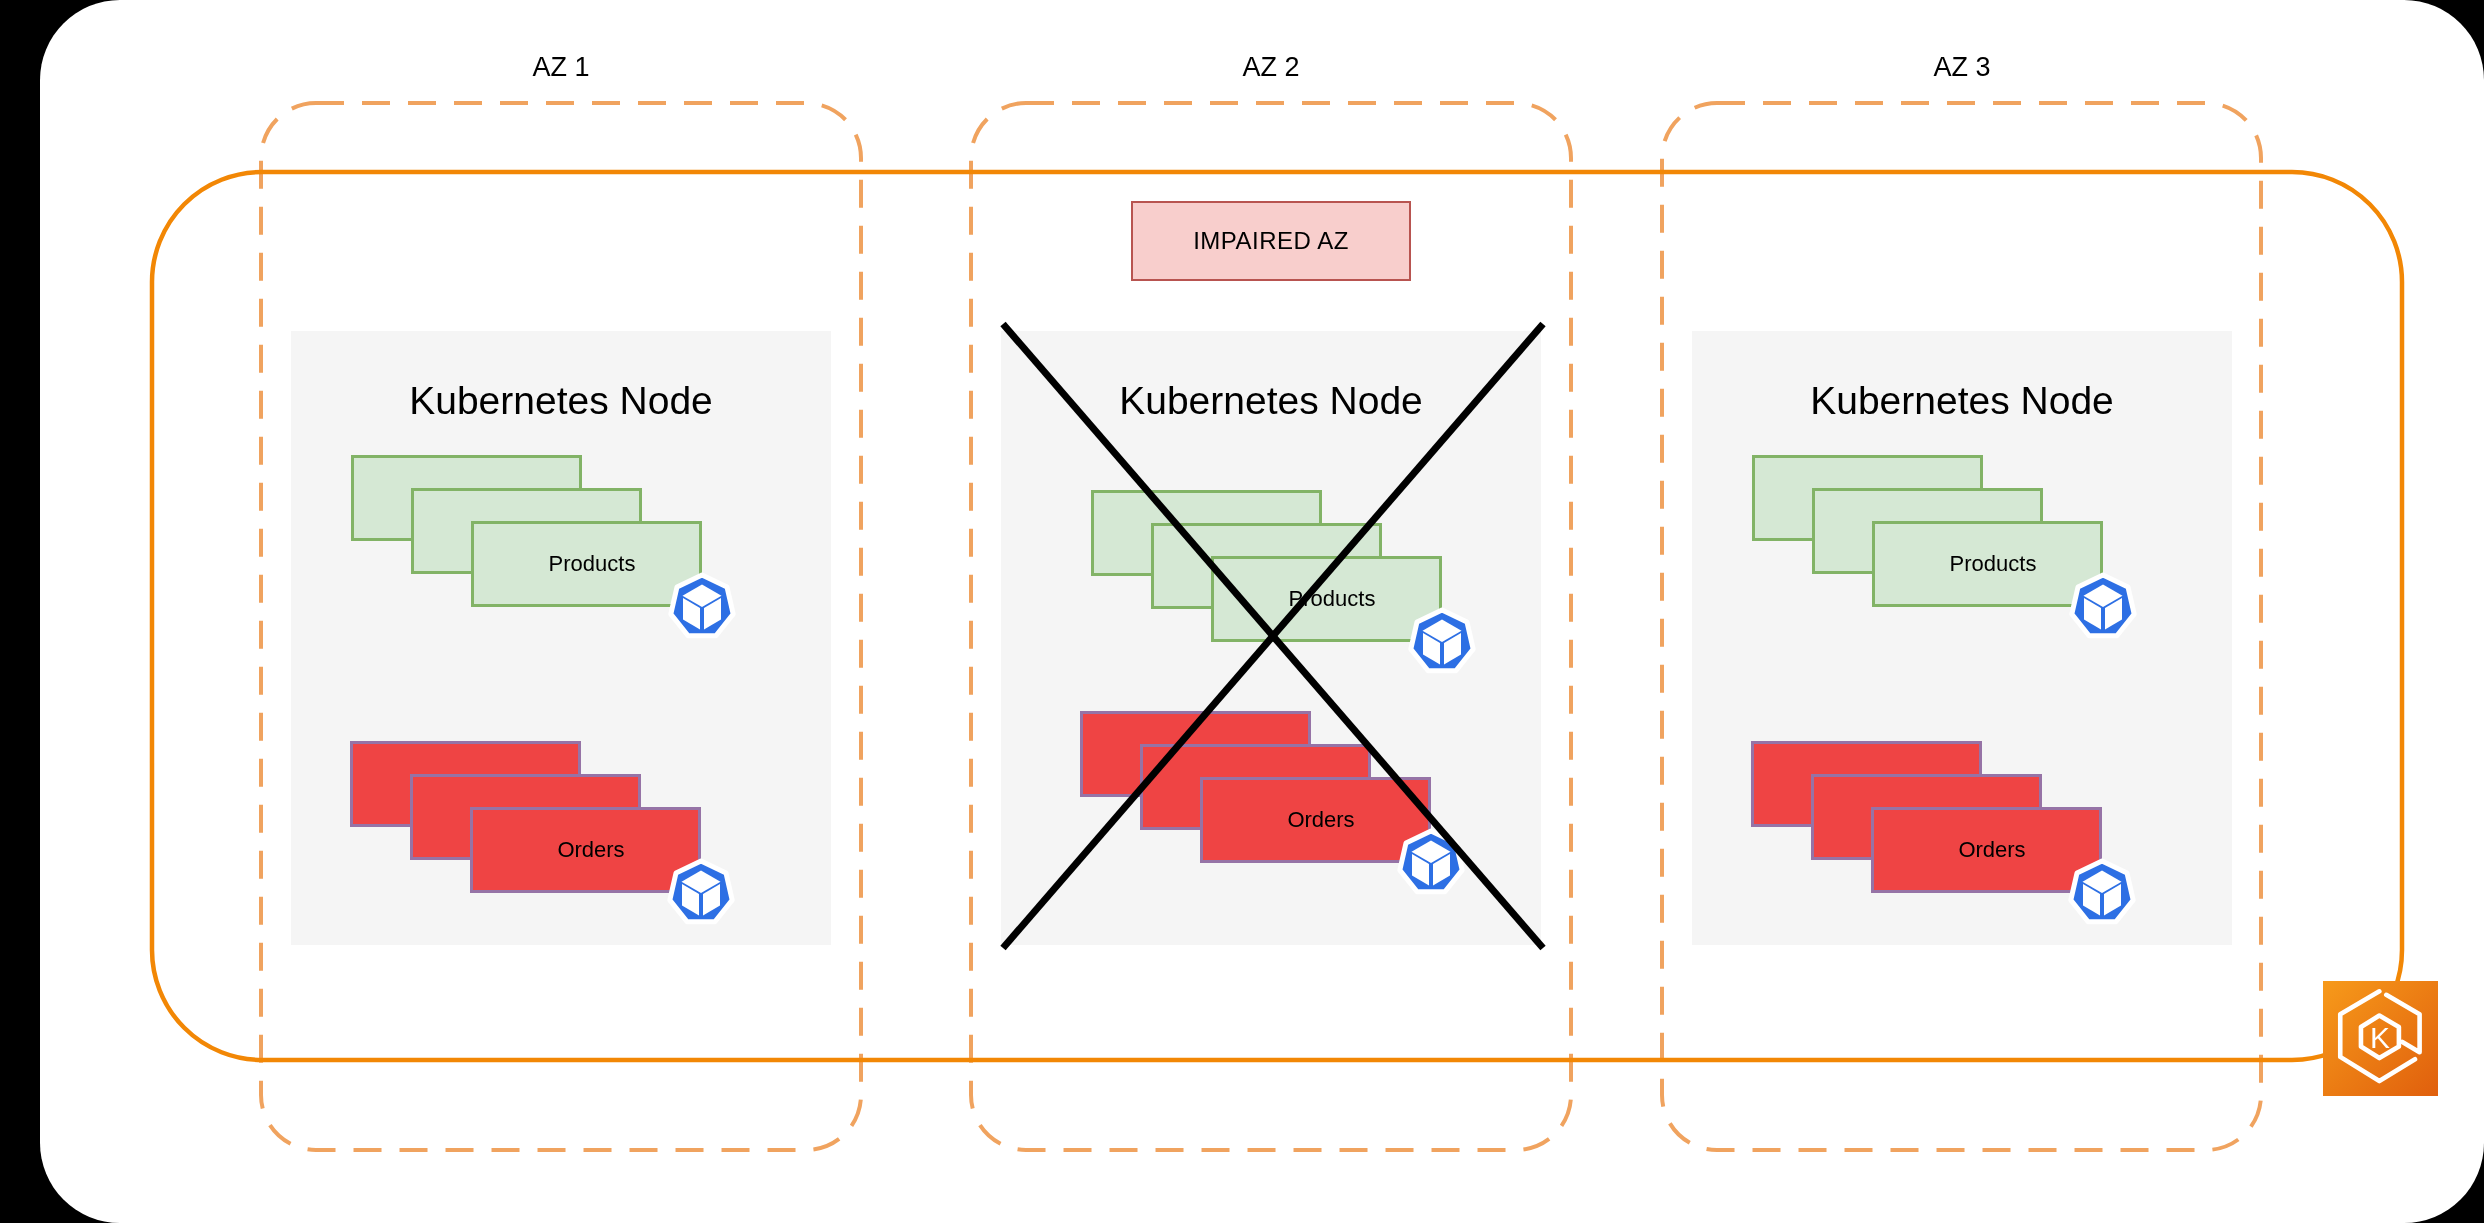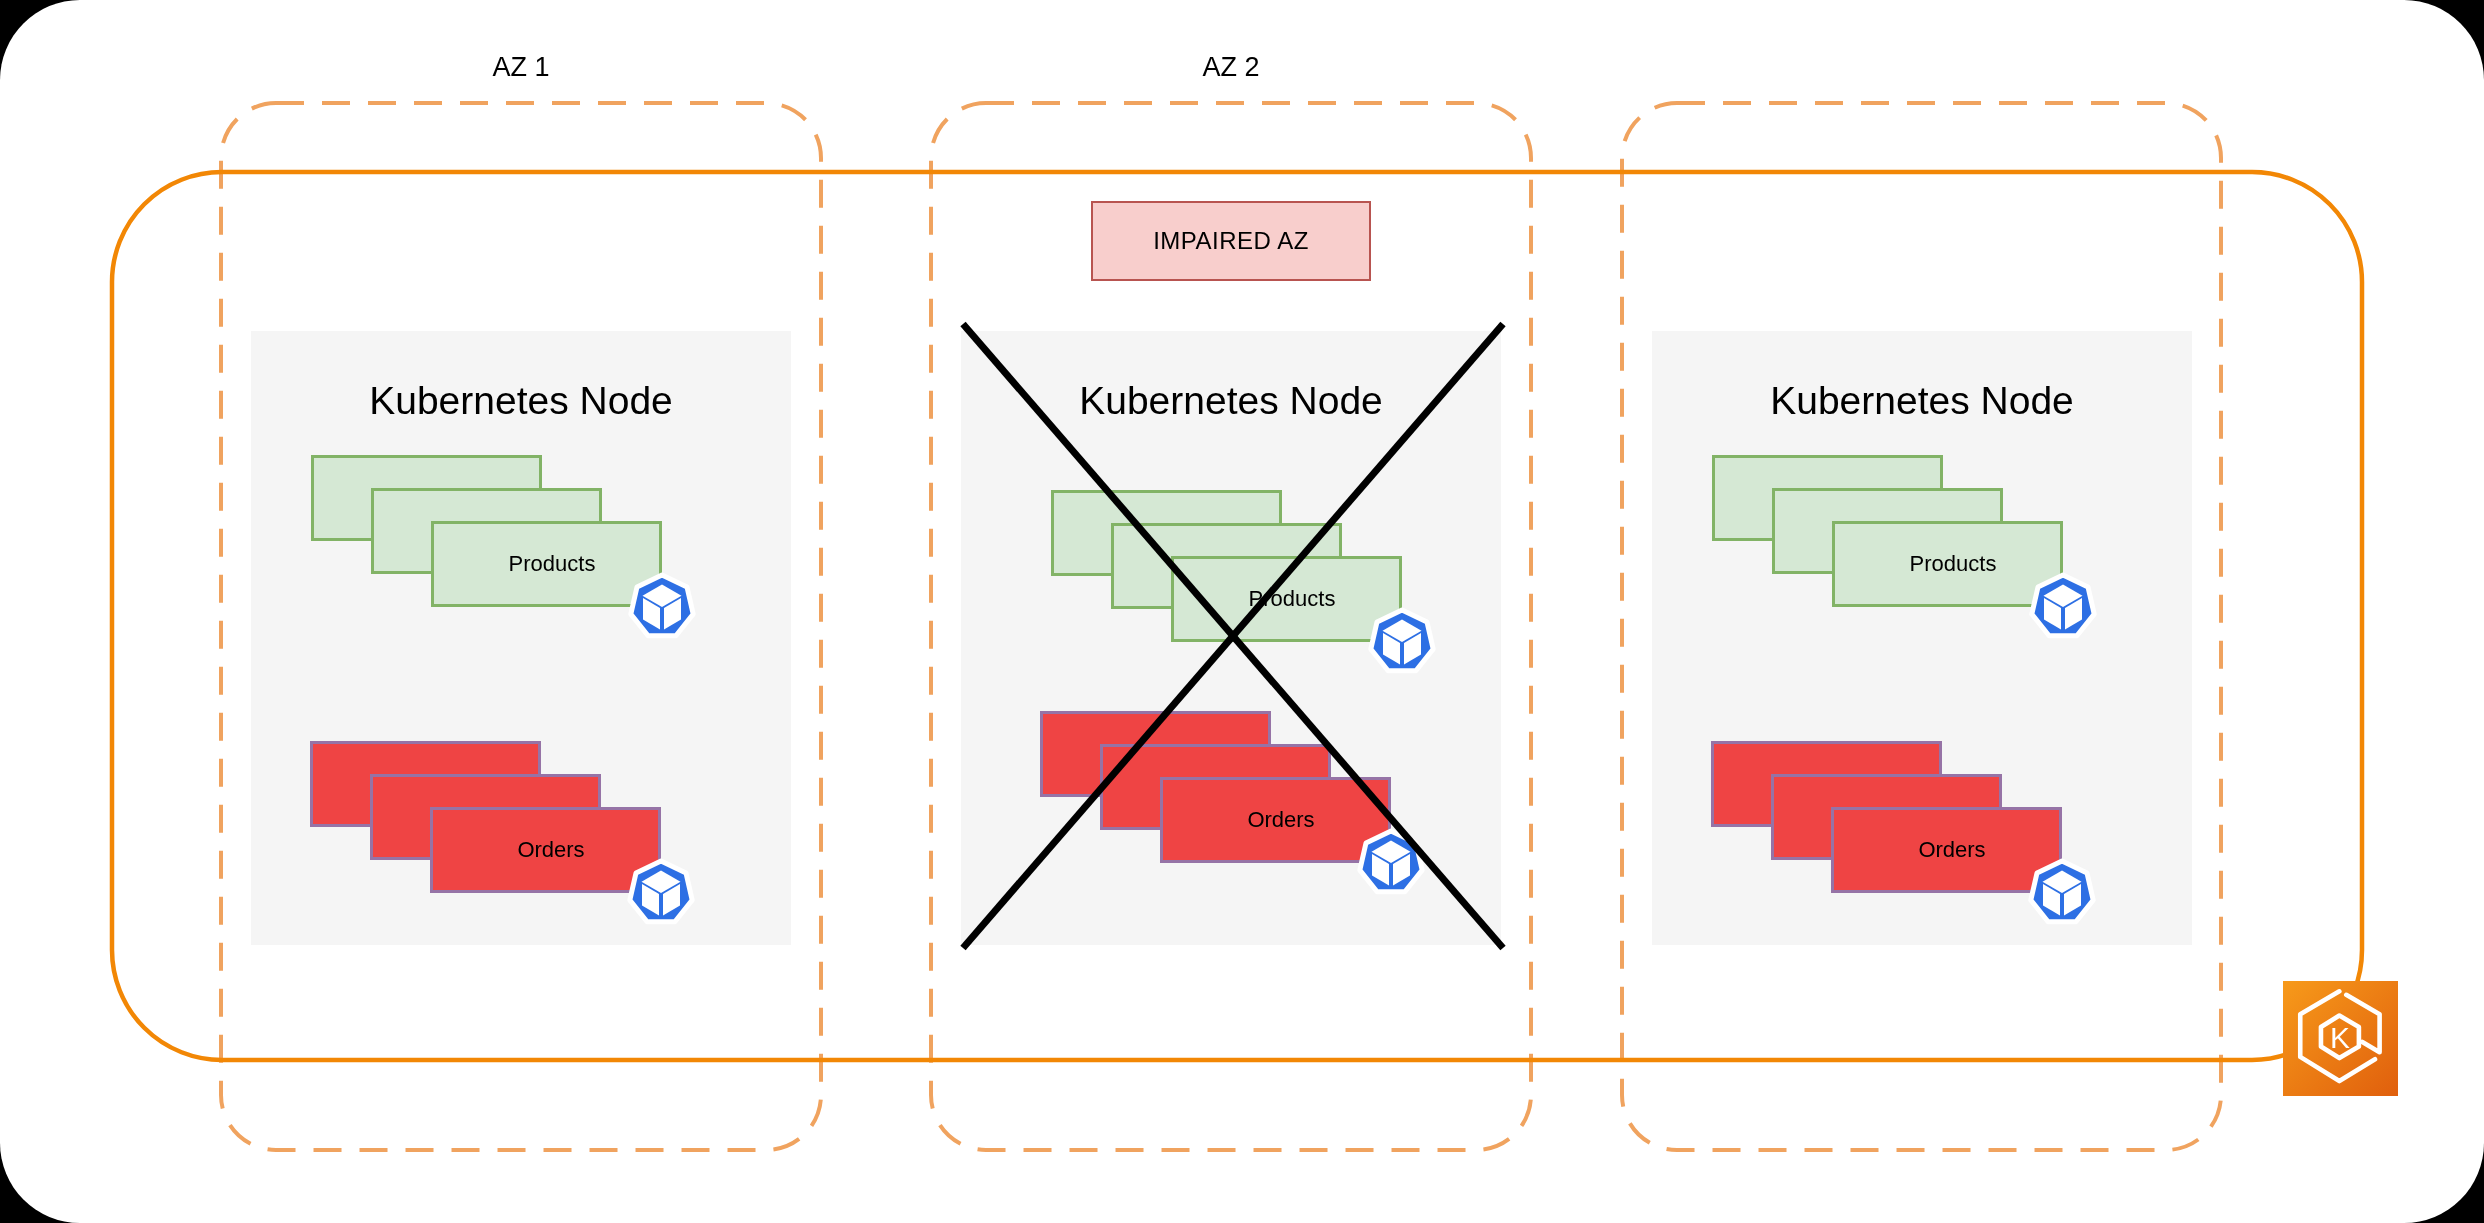--- a/index.html
+++ b/index.html
@@ -1,18 +1,18 @@
 <!DOCTYPE html>
 <html><head>
 <meta charset="utf-8">
 <style>
   html,body{margin:0;padding:0;background:#000;}
   body{width:2484px;height:1223px;position:relative;overflow:hidden;
        font-family:"Liberation Sans", sans-serif;color:#000;}
-  .canvas{position:absolute;inset:0;background:#fff;border-radius:80px;overflow:hidden;}
+  .canvas{position:absolute;inset:0;background:#fff;border-radius:80px;overflow:hidden;margin-left:40px;}
 
   
   .linework{position:absolute;left:0;top:0;width:2484px;height:1223px;}
 
   
   .zone{position:absolute;top:103px;width:600px;height:1047px;}
   .zone.z1{left:221px}.zone.z2{left:931px}.zone.z3{left:1622px}
   .az-label{position:absolute;top:-52px;left:0;width:100%;text-align:center;
             font-size:27px;line-height:32px;}
 
@@ -129,20 +129,21 @@
         </svg>
       </div>
     </div>
     <svg class="cross" viewBox="0 0 564 648">
       <line x1="12" y1="12" x2="552" y2="636" stroke="#000" stroke-width="7"></line>
       <line x1="552" y1="12" x2="12" y2="636" stroke="#000" stroke-width="7"></line>
     </svg>
   </div>
 
   <div class="zone z3">
+    <div class="az-label">AZ 3</div>
     <div class="node">
       <div class="node-title">Kubernetes Node</div>
 
       <div class="stack green products-3">
         <div class="card l0"></div>
         <div class="card l1"></div>
         <div class="card l2">
           <span>Products</span>
         </div>
         <svg class="pod" viewBox="0 0 72 72">

